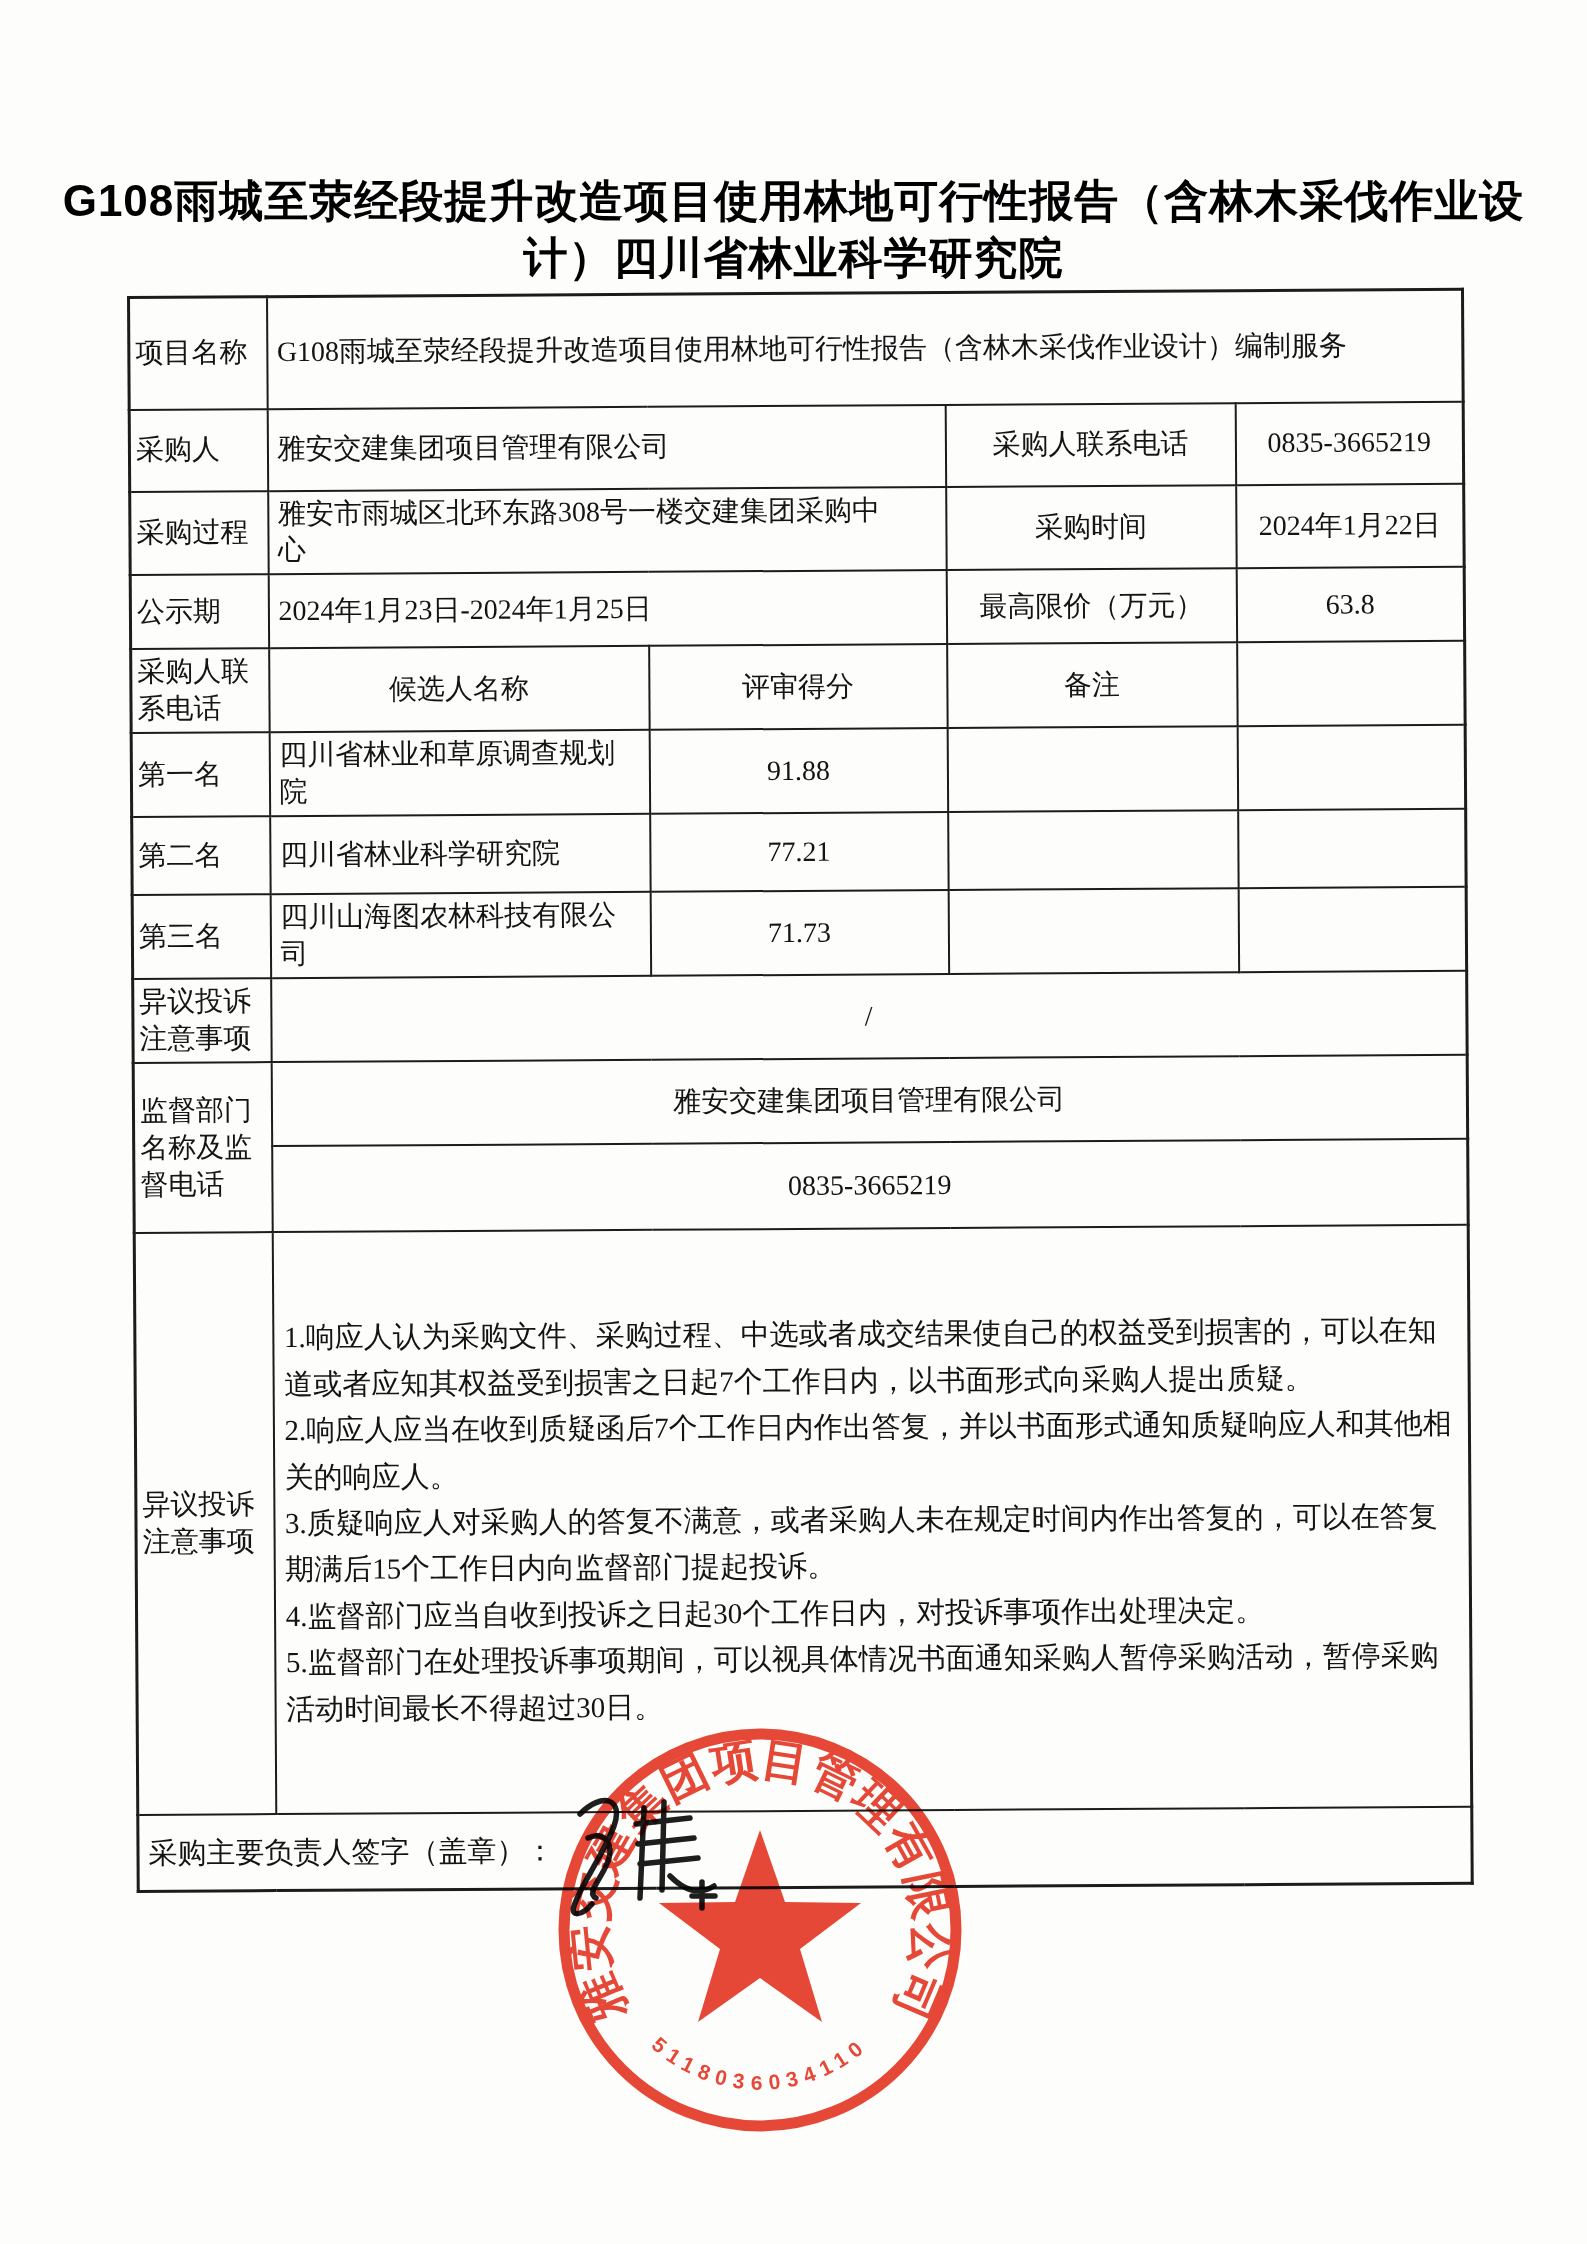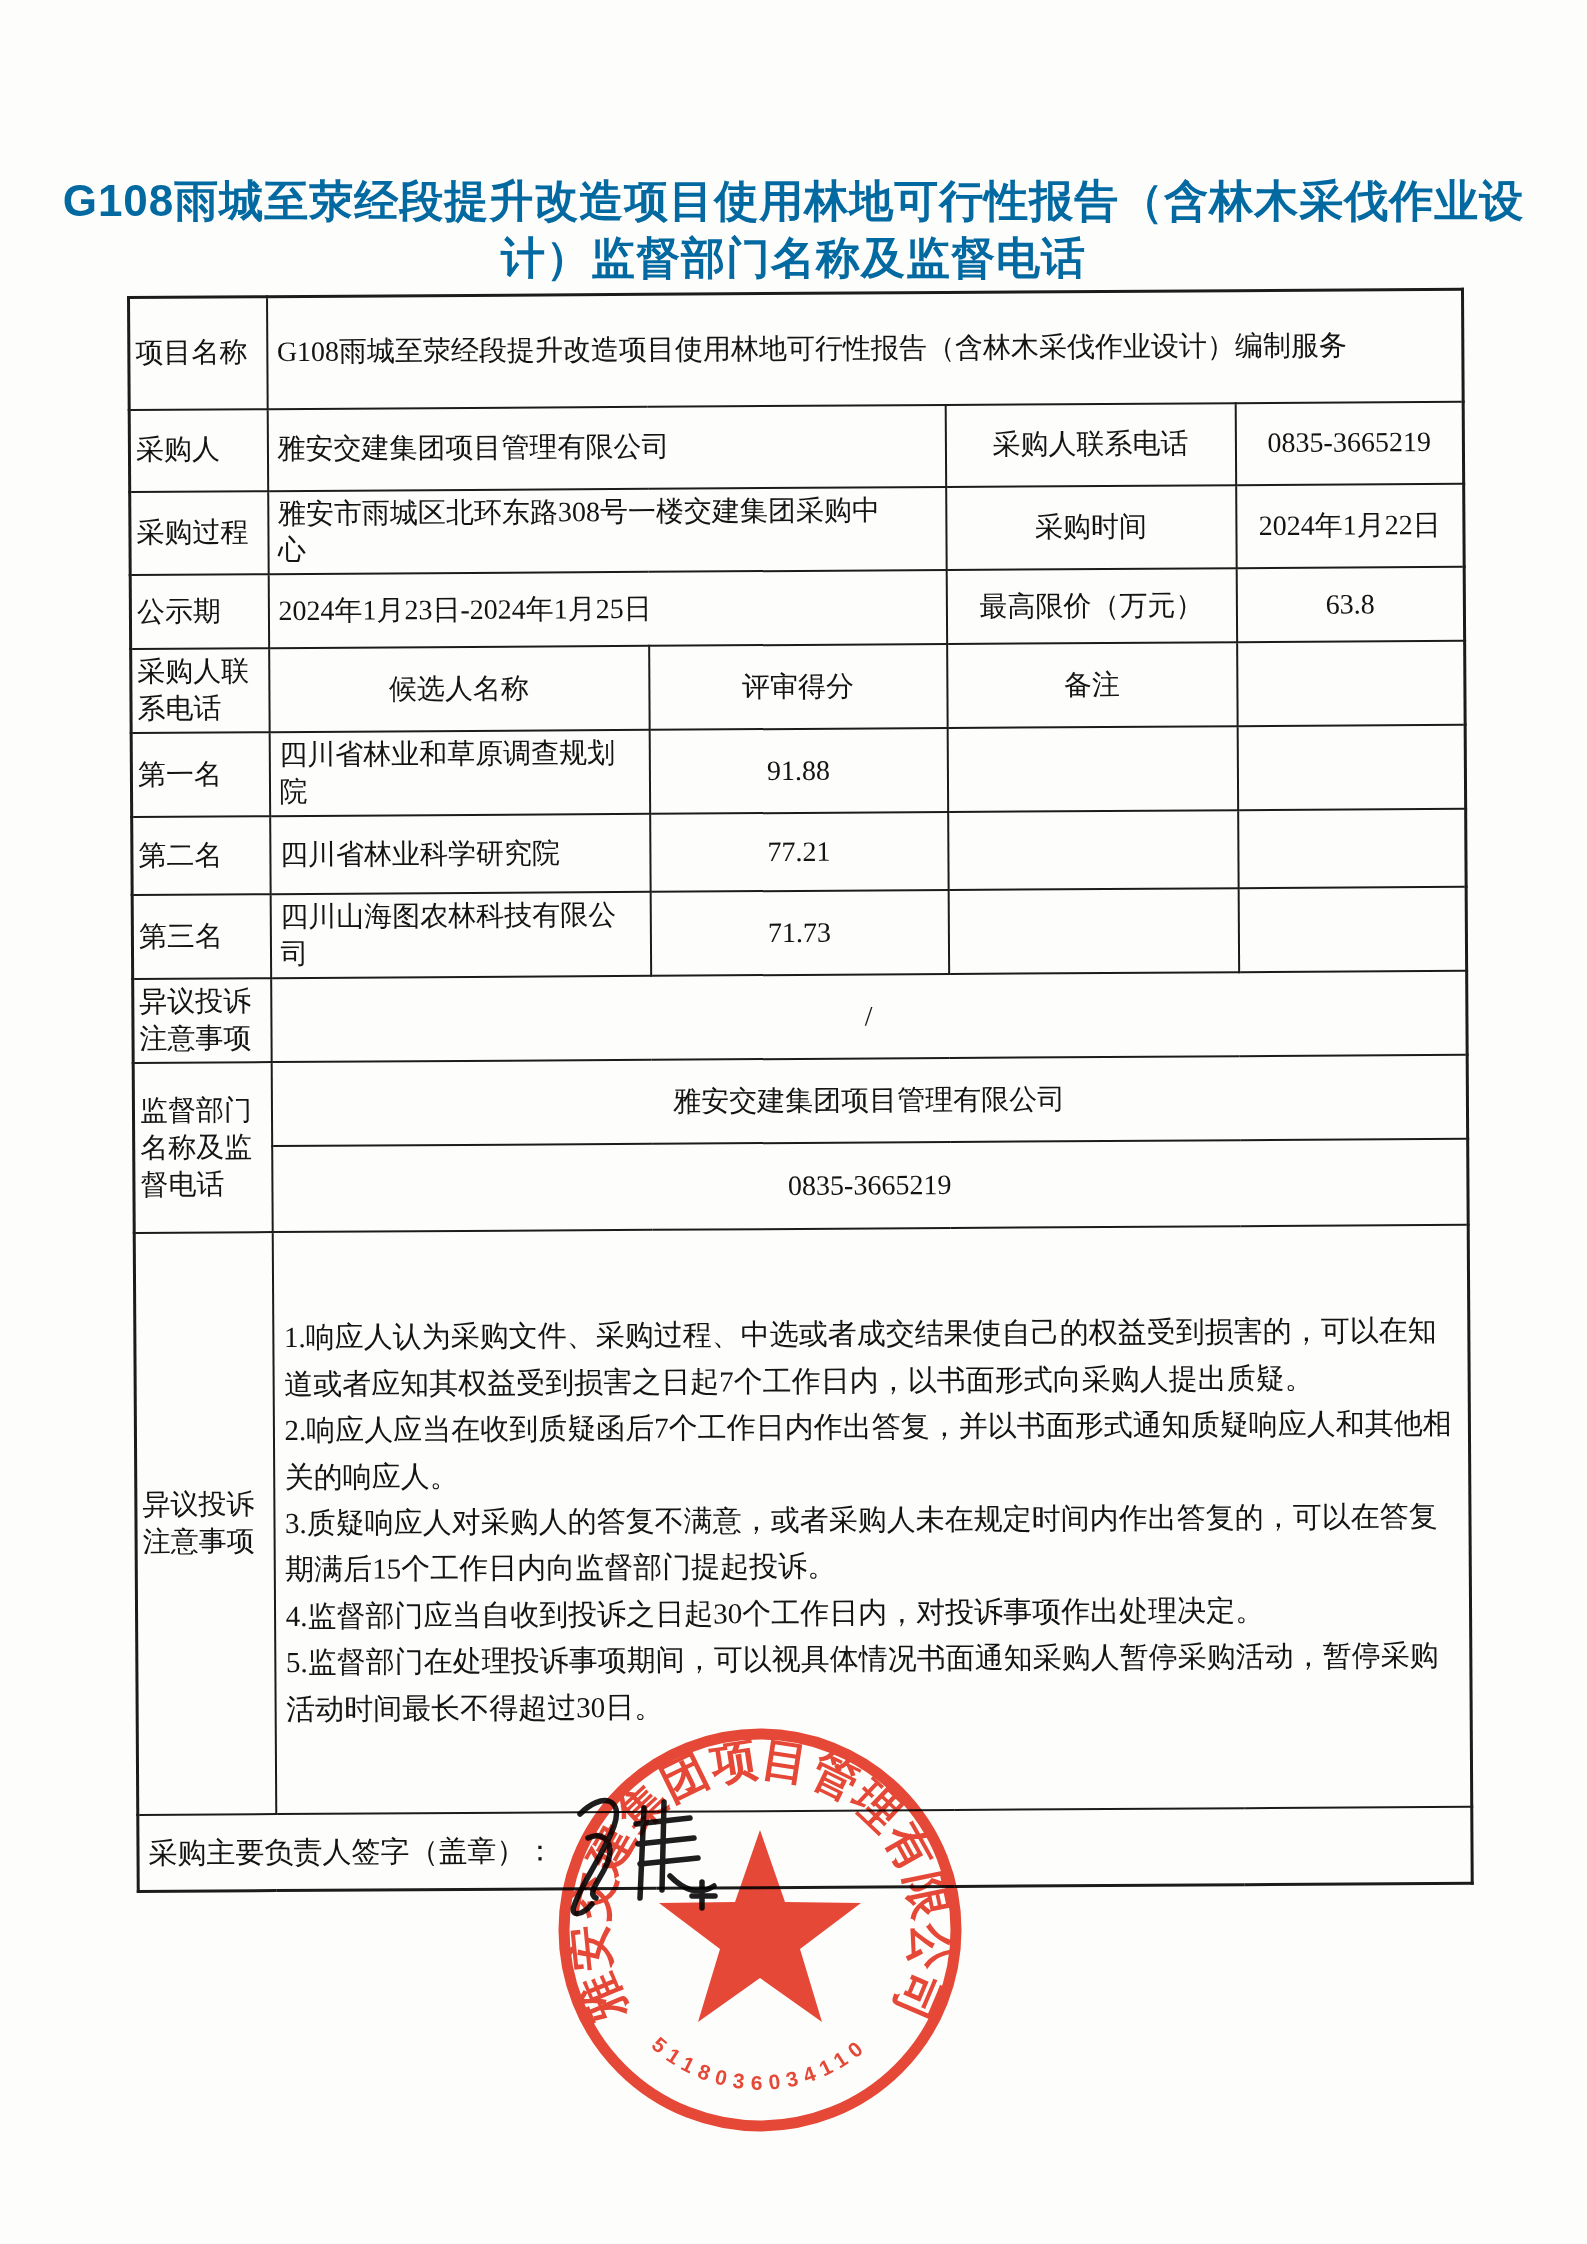--- a/index.html
+++ b/index.html
@@ -13,21 +13,21 @@
   }
   .page{position:absolute;inset:0;}
   .doc-title{
     position:absolute;left:0;right:0;top:172px;
     text-align:center;
     font-family:"Liberation Sans","DejaVu Sans",sans-serif;
     font-weight:700;
     font-size:44px;
     line-height:57px;
     letter-spacing:1px;
-    color:#0369a1;
+    color:#000000;
   }
   .doc-title span{display:block;}
   .tbl-wrap{
     position:absolute;left:127px;top:296px;width:1334px;
     transform:rotate(-0.35deg);
     transform-origin:top left;
   }
   table{
     border-collapse:collapse;
     width:1334px;
@@ -66,21 +66,21 @@
     mix-blend-mode:multiply;z-index:6;pointer-events:none;
   }
 </style>
 </head>
 <body>
 
 <div class="page">
 
   <div class="doc-title">
     <span>G108雨城至荥经段提升改造项目使用林地可行性报告（含林木采伐作业设</span>
-    <span>计）监督部门名称及监督电话</span>
+    <span>计）四川省林业科学研究院</span>
   </div>
 
   <div class="tbl-wrap">
     <table>
       <colgroup>
         <col style="width:138px">
           <col style="width:380px">
           <col style="width:298px">
         <col style="width:290px">
           <col style="width:228px">

